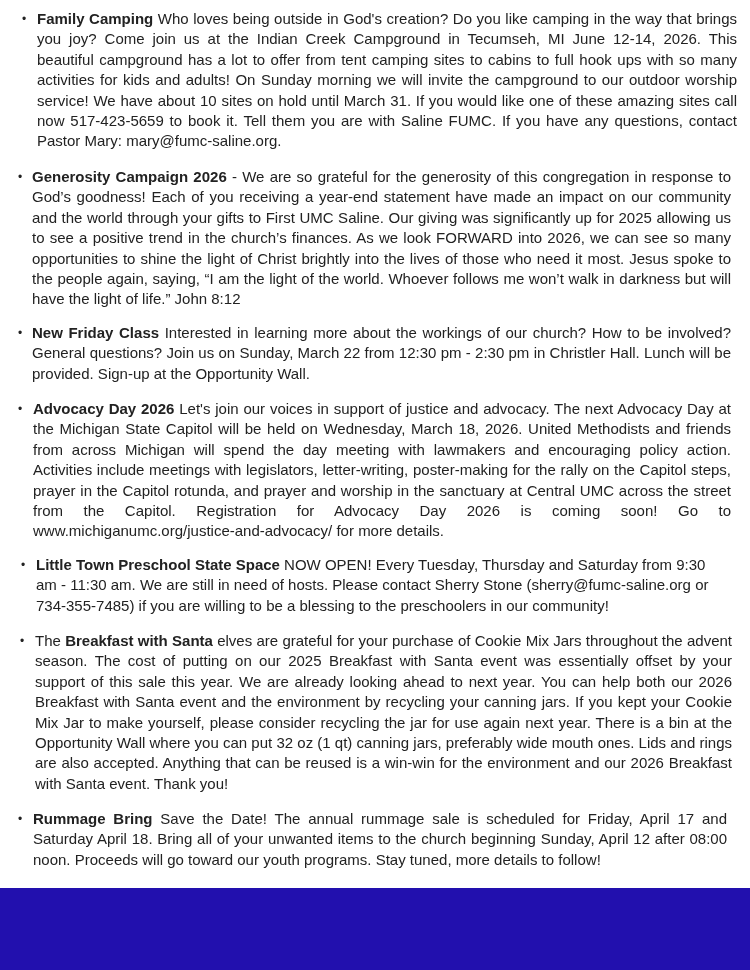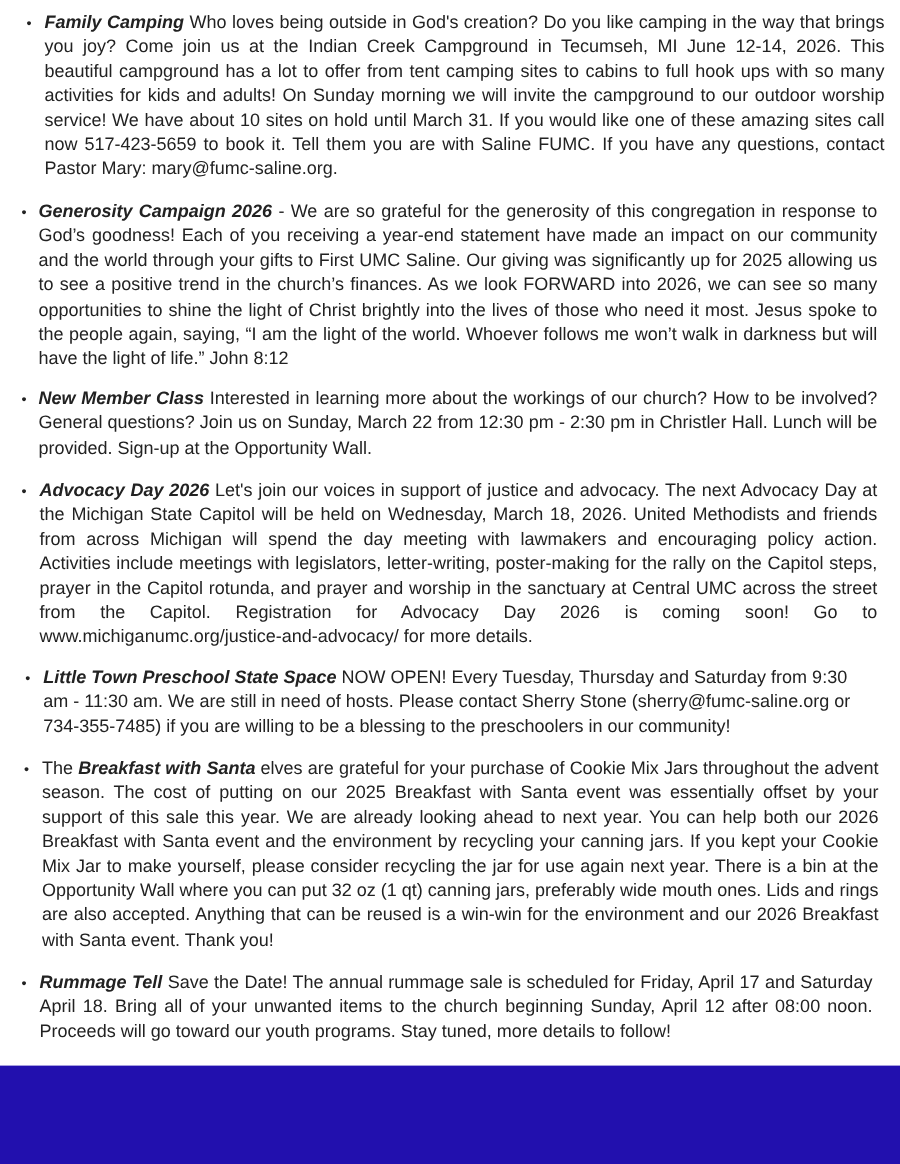--- a/index.html
+++ b/index.html
@@ -18,21 +18,21 @@
     line-height: 20.4px;
     text-align: justify;
     margin: 0;
   }
   .bullet {
     position: absolute;
     font-size: 12px;
     line-height: 20.4px;
     color: #222222;
   }
-  .title { font-weight: bold; font-style: italic; }
+  .title { font-weight: bold; }
   .footer {
     position: absolute; left: 0; top: 888px;
     width: 750px; height: 82px;
     background: #2210ae;
   }
 </style>
 </head>
 <body>
 
 <div class="content">
@@ -43,39 +43,39 @@
       <span class="title">Family Camping</span><span> Who loves being outside in God's creation? Do you like camping in the way that brings you joy? Come join us at the Indian Creek Campground in Tecumseh, MI June 12-14, 2026. This beautiful campground has a lot to offer from tent camping sites to cabins to full hook ups with so many activities for kids and adults! On Sunday morning we will invite the campground to our outdoor worship service! We have about 10 sites on hold until March 31. If you would like one of these amazing sites call now 517-423-5659 to book it. Tell them you are with Saline FUMC. If you have any questions, contact Pastor Mary: mary@fumc-saline.org.</span>
     </li>
 
     <li class="item" style="position:absolute; top:167px; left:32px; width:699px;">
       <span class="bullet" style="left:-14px;">•</span>
       <span class="title">Generosity Campaign 2026</span><span> - We are so grateful for the generosity of this congregation in response to God’s goodness! Each of you receiving a year-end statement have made an impact on our community and the world through your gifts to First UMC Saline. Our giving was significantly up for 2025 allowing us to see a positive trend in the church’s finances. As we look FORWARD into 2026, we can see so many opportunities to shine the light of Christ brightly into the lives of those who need it most. Jesus spoke to the people again, saying, “I am the light of the world. Whoever follows me won’t walk in darkness but will have the light of life.” John 8:12</span>
     </li>
 
     <li class="item" style="position:absolute; top:323px; left:32px; width:699px;">
       <span class="bullet" style="left:-14px;">•</span>
-      <span class="title">New Member Class</span><span> Interested in learning more about the workings of our church? How to be involved? General questions? Join us on Sunday, March 22 from 12:30 pm - 2:30 pm in Christler Hall. Lunch will be provided. Sign-up at the Opportunity Wall.</span>
+      <span class="title">New Friday Class</span><span> Interested in learning more about the workings of our church? How to be involved? General questions? Join us on Sunday, March 22 from 12:30 pm - 2:30 pm in Christler Hall. Lunch will be provided. Sign-up at the Opportunity Wall.</span>
     </li>
 
     <li class="item" style="position:absolute; top:399px; left:33px; width:698px;">
       <span class="bullet" style="left:-15px;">•</span>
       <span class="title">Advocacy Day 2026</span><span>  Let's join our voices in support of justice and advocacy.  The next Advocacy Day at the Michigan State Capitol will be held on Wednesday, March 18, 2026. United Methodists and friends from across Michigan will spend the day meeting with lawmakers and encouraging policy action.  Activities include meetings with legislators, letter-writing, poster-making for the rally on the Capitol steps, prayer in the Capitol rotunda, and prayer and worship in the sanctuary at Central UMC across the street from the Capitol.  Registration for Advocacy Day 2026 is coming soon! Go to www.michiganumc.org/justice-and-advocacy/ for more details.</span>
     </li>
 
     <li class="item" style="position:absolute; top:555px; left:36px; width:692px; text-align:left;">
       <span class="bullet" style="left:-15px;">•</span>
       <span class="title">Little Town Preschool State Space</span><span> NOW OPEN! Every Tuesday, Thursday and Saturday from 9:30 am - 11:30 am. We are still in need of hosts. Please contact Sherry Stone (sherry@fumc-saline.org or 734-355-7485) if you are willing to be a blessing to the preschoolers in our community!</span>
     </li>
 
     <li class="item" style="position:absolute; top:631px; left:35px; width:697px;">
       <span class="bullet" style="left:-15px;">•</span>
       <span>The </span><span class="title">Breakfast with Santa</span><span> elves are grateful for your purchase of Cookie Mix Jars throughout the advent season. The cost of putting on our 2025 Breakfast with Santa event was essentially offset by your support of this sale this year. We are already looking ahead to next year. You can help both our 2026 Breakfast with Santa event and the environment by recycling your canning jars. If you kept your Cookie Mix Jar to make yourself, please consider recycling the jar for use again next year. There is a bin at the Opportunity Wall where you can put 32 oz (1 qt) canning jars, preferably wide mouth ones. Lids and rings are also accepted. Anything that can be reused is a win-win for the environment and our 2026 Breakfast with Santa event. Thank you!</span>
     </li>
 
     <li class="item" style="position:absolute; top:809px; left:33px; width:694px;">
       <span class="bullet" style="left:-15px;">•</span>
-      <span class="title">Rummage Tell</span><span> Save the Date!  The annual rummage sale is scheduled for Friday, April 17 and Saturday April 18.  Bring all of your unwanted items to the church beginning Sunday, April 12 after 08:00 noon. Proceeds will go toward our youth programs.  Stay tuned, more details to follow!</span>
+      <span class="title">Rummage Bring</span><span> Save the Date!  The annual rummage sale is scheduled for Friday, April 17 and Saturday April 18.  Bring all of your unwanted items to the church beginning Sunday, April 12 after 08:00 noon. Proceeds will go toward our youth programs.  Stay tuned, more details to follow!</span>
     </li>
 
   </ul>
 </div>
 
 <div class="footer"></div>
 
 </body></html>

